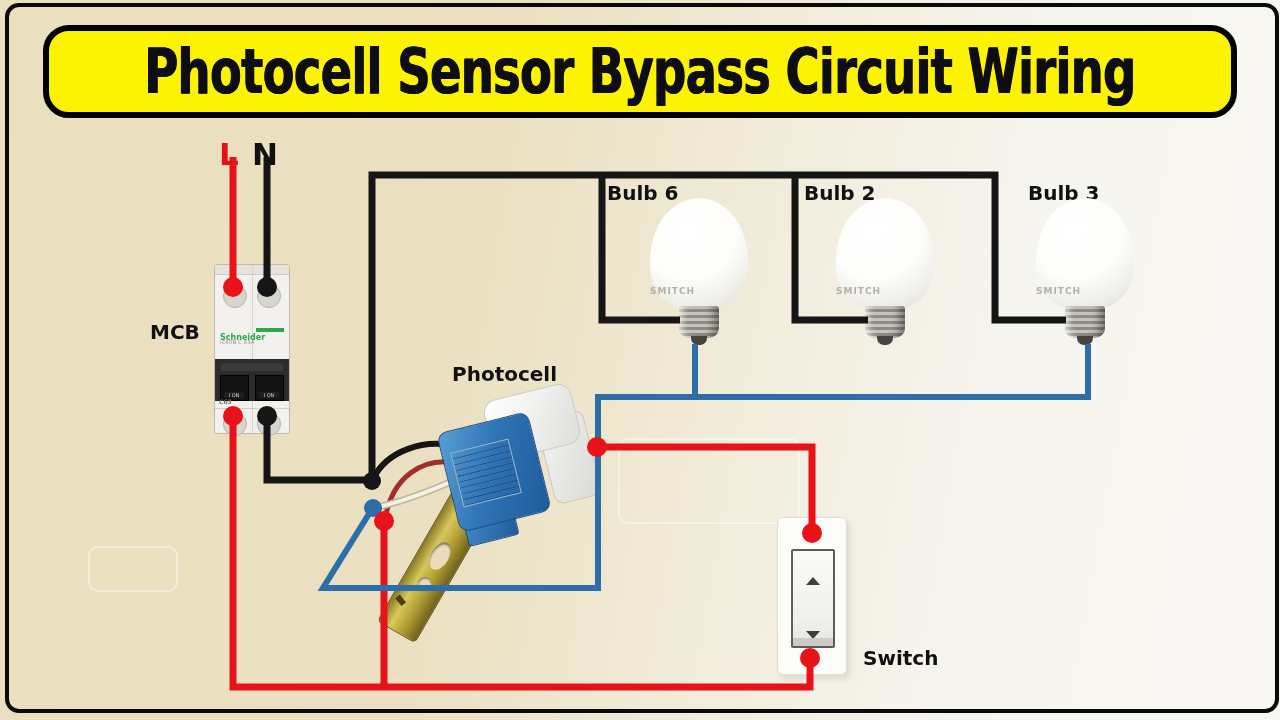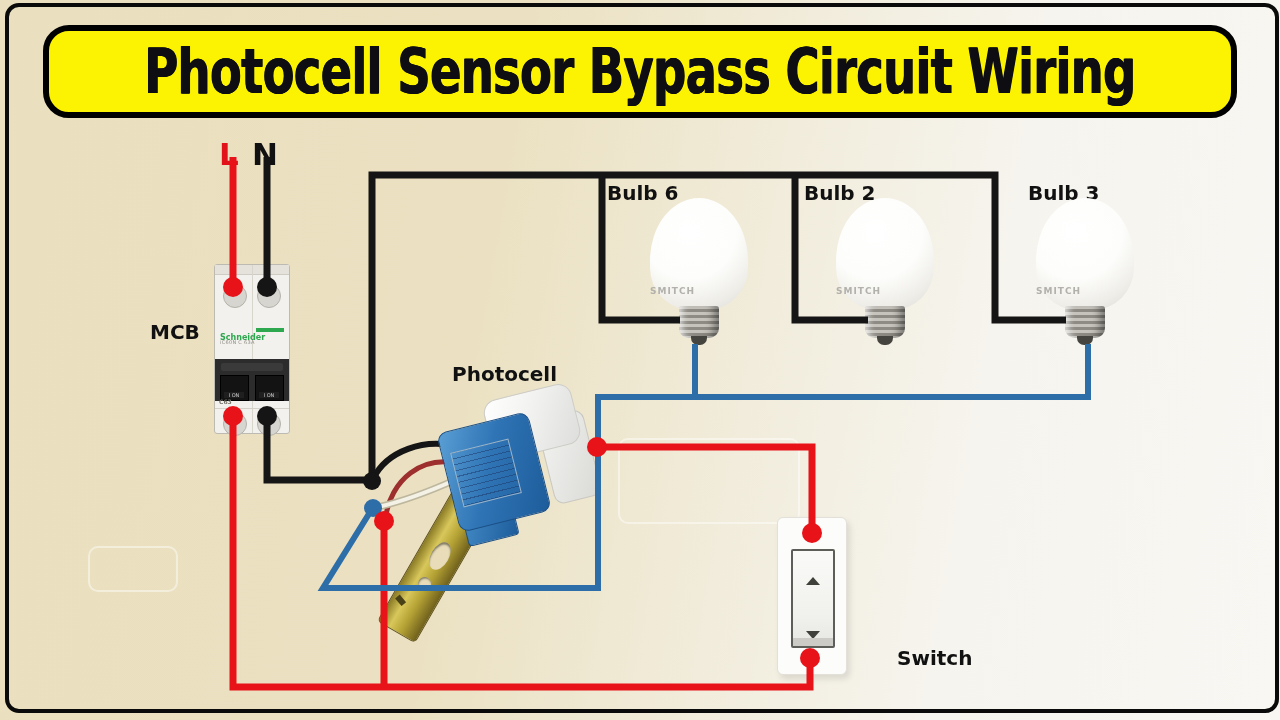--- a/index.html
+++ b/index.html
@@ -107,21 +107,21 @@
     <div class="t">Photocell Sensor Bypass Circuit Wiring</div>
   </div>
 
   <div class="lbl lbl-ln red-text" style="left:219px;top:136px;">L</div>
   <div class="lbl lbl-ln" style="left:252px;top:136px;">N</div>
   <div class="lbl" style="left:150px;top:320px;">MCB</div>
   <div class="lbl" style="left:452px;top:362px;">Photocell</div>
   <div class="lbl" style="left:607px;top:181px;">Bulb 6</div>
   <div class="lbl" style="left:804px;top:181px;">Bulb 2</div>
   <div class="lbl" style="left:1005px;top:181px;margin-left:23px;">Bulb 3</div>
-  <div class="lbl" style="left:863px;top:646px;margin-left:34px;">Switch</div>
+  <div class="lbl" style="left:863px;top:646px;">Switch</div>
 
   <svg class="wires" width="1280" height="720">
     <path d="M462,448 C424,436 386,452 373,479" fill="none" stroke="#151515" stroke-width="6" stroke-linecap="round"></path>
     <path d="M468,466 C420,450 390,484 386,516" fill="none" stroke="#9e2f2f" stroke-width="5" stroke-linecap="round"></path>
     <path d="M455,480 C428,492 400,502 378,507" fill="none" stroke="#bdb79e" stroke-width="7" stroke-linecap="round"></path>
     <path d="M455,480 C428,492 400,502 378,507" fill="none" stroke="#f4f1e6" stroke-width="4" stroke-linecap="round"></path>
   </svg>
 
   <div class="dev mcb">
     <div class="topstrip"></div>

